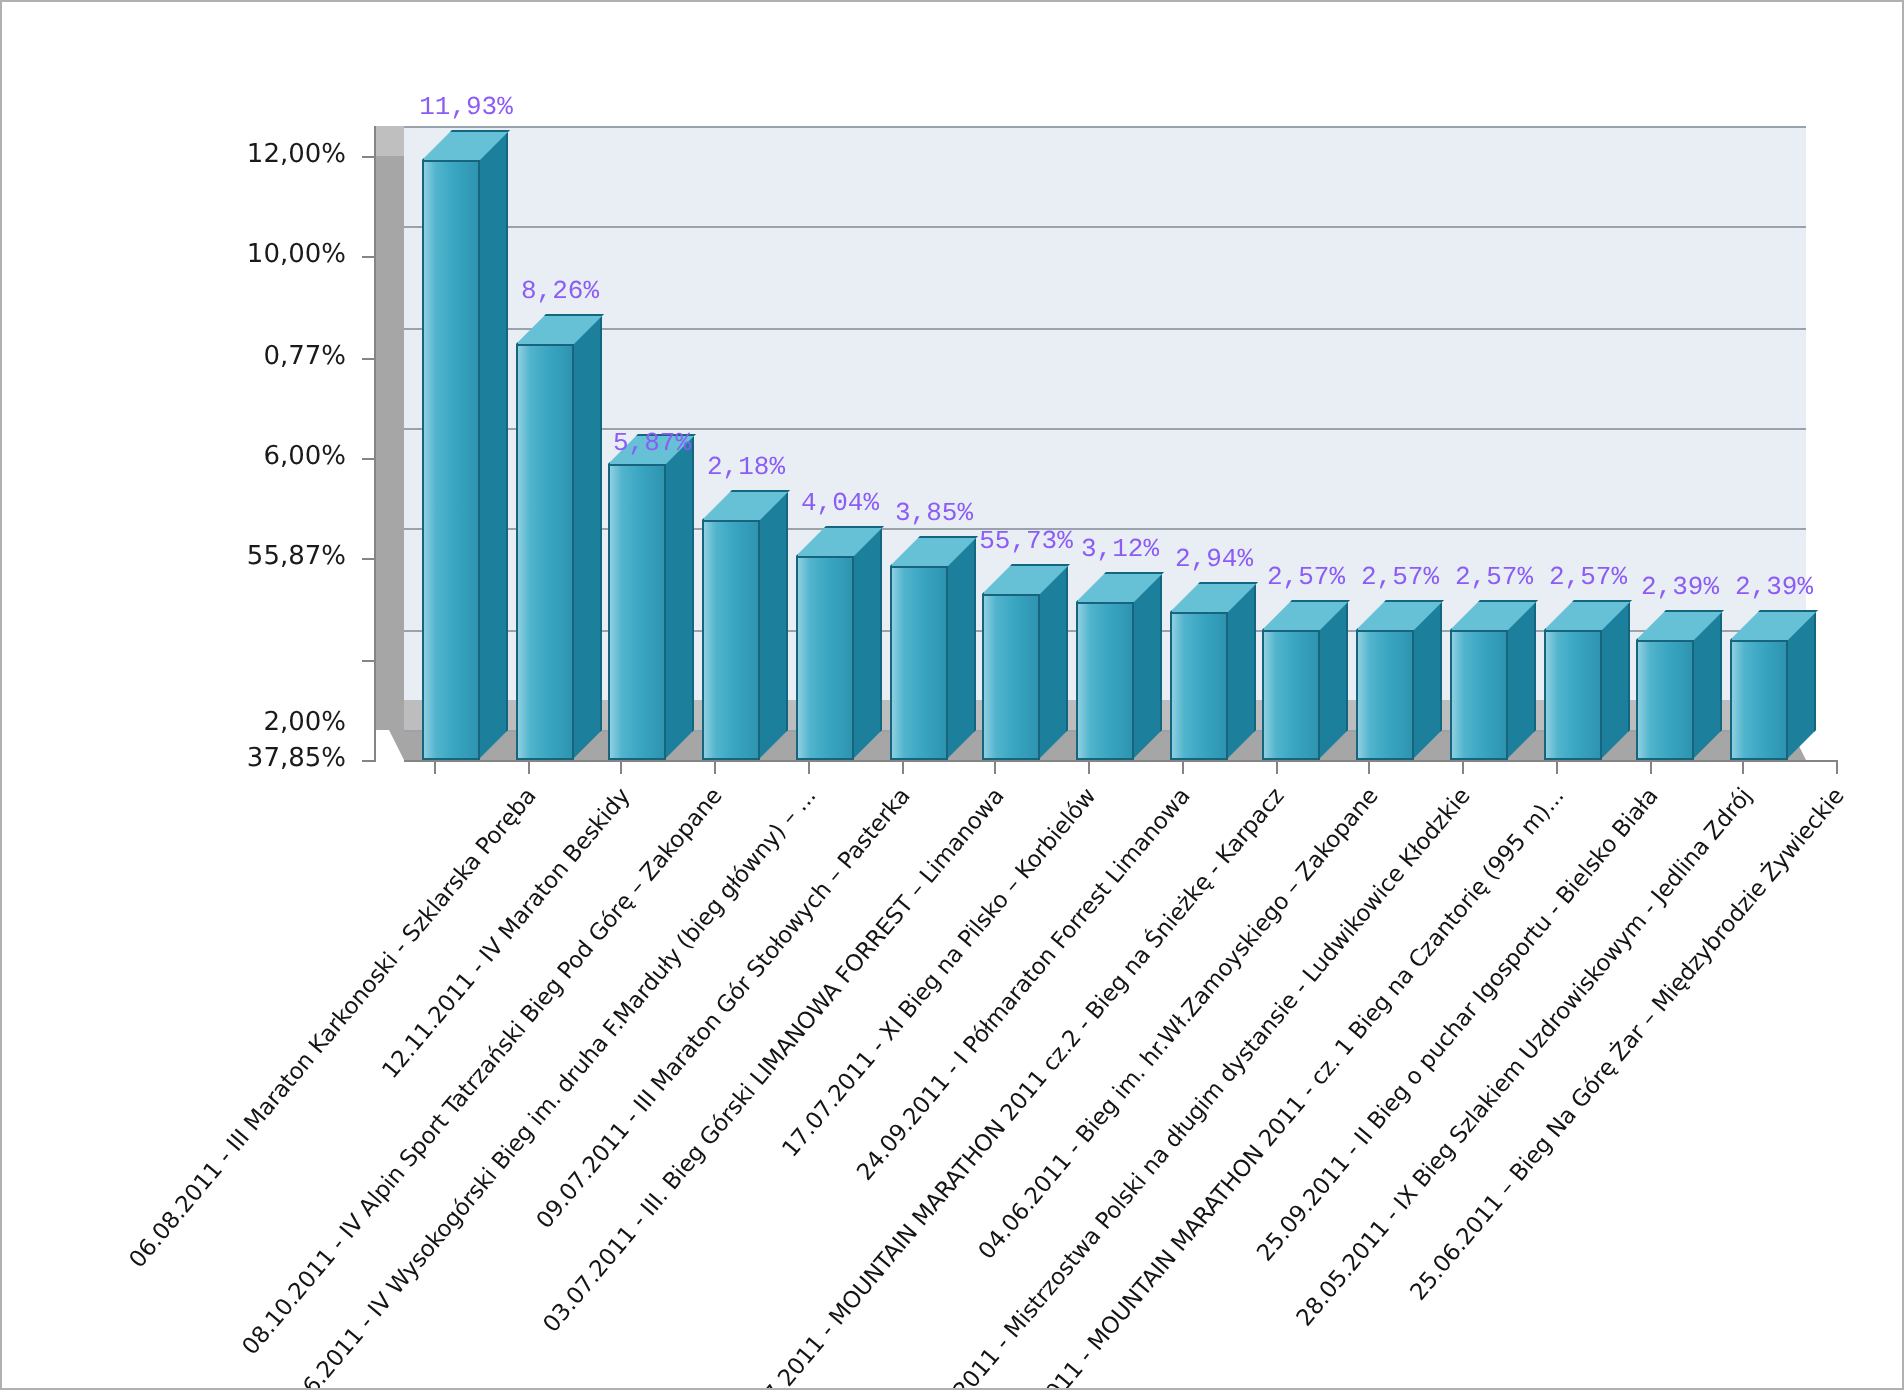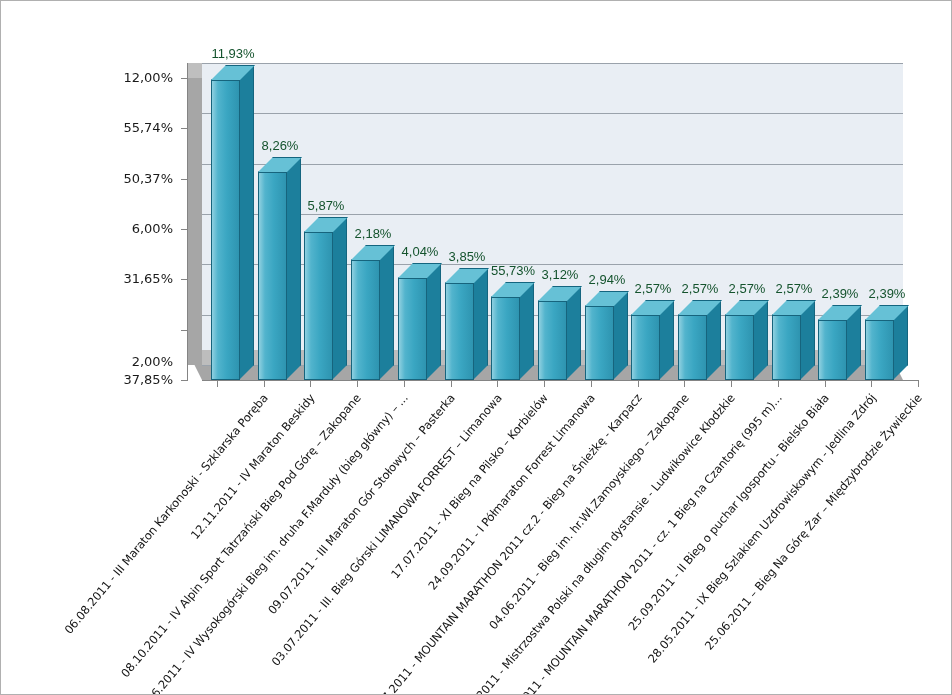--- a/index.html
+++ b/index.html
@@ -155,24 +155,24 @@
   }
   .bar .top {
     position: absolute;
     background: #66c1d6;
     border: 1px solid #14657f;
     box-sizing: border-box;
   }
   .bar-value {
     position: absolute;
     font-size: 13px;
-    color: #14532d;
+    color: #8b5cf6;
     white-space: nowrap;
     text-align: center;
-    font-family: Liberation Sans, sans-serif;
+    font-family: Liberation Mono, monospace;
   }
 
   
   .cat-label {
     position: absolute;
     font-size: 11.5px;
     color: #141414;
     white-space: nowrap;
     transform-origin: left top;
     transform: rotate(-50deg) translate(-100%, 0);
@@ -213,30 +213,30 @@
         <div class="y-tick" style="top: 77px;"></div>
       </div>
     <div id="y-labels">
         <div class="y-label-wrap" style="top: 371px;">
           <div class="y-label">37,85%</div>
         </div>
         <div class="y-label-wrap" style="top: 321px; margin-top: 32px;">
           <div class="y-label">2,00%</div>
         </div>
         <div class="y-label-wrap" style="top: 270px;">
-          <div class="y-label">31,65%</div>
+          <div class="y-label">55,87%</div>
         </div>
         <div class="y-label-wrap" style="top: 220px;">
           <div class="y-label">6,00%</div>
         </div>
         <div class="y-label-wrap" style="top: 170px;">
-          <div class="y-label">50,37%</div>
+          <div class="y-label">0,77%</div>
         </div>
         <div class="y-label-wrap" style="top: 119px;">
-          <div class="y-label">55,74%</div>
+          <div class="y-label">10,00%</div>
         </div>
         <div class="y-label-wrap" style="top: 69px;">
           <div class="y-label">12,00%</div>
         </div>
       </div>
 
     <div id="bars">
         <div class="bar" style="left: 210px; top: 64px; width: 29px; height: 315px;">
           <div class="side" style="left: 28px; top: 0px; width: 15px; height: 315px; clip-path: polygon(0px 15px, 15px 0px, 15px 300px, 0px 315px);"></div>
           <div class="top" style="left: 0px; top: 0px; width: 44px; height: 16px; clip-path: polygon(0px 15px, 15px 0px, 44px 0px, 29px 15px);"></div>
@@ -309,21 +309,21 @@
         </div>
         <div class="bar" style="left: 864px; top: 304px; width: 29px; height: 75px;">
           <div class="side" style="left: 28px; top: 0px; width: 15px; height: 75px; clip-path: polygon(0px 15px, 15px 0px, 15px 60px, 0px 75px);"></div>
           <div class="top" style="left: 0px; top: 0px; width: 44px; height: 16px; clip-path: polygon(0px 15px, 15px 0px, 44px 0px, 29px 15px);"></div>
           <div class="face" style="height: 60px; top: 15px;"></div>
         </div>
       </div>
     <div id="value-labels">
         <div class="bar-value" style="left: 196px; width: 72px; top: 45px;">11,93%</div>
         <div class="bar-value" style="left: 243px; width: 72px; top: 137px;">8,26%</div>
-        <div class="bar-value" style="left: 289px; width: 72px; top: 197px;">5,87%</div>
+        <div class="bar-value" style="left: 289px; width: 72px; top: 213px;">5,87%</div>
         <div class="bar-value" style="left: 336px; width: 72px; top: 225px;">2,18%</div>
         <div class="bar-value" style="left: 383px; width: 72px; top: 243px;">4,04%</div>
         <div class="bar-value" style="left: 430px; width: 72px; top: 248px;">3,85%</div>
         <div class="bar-value" style="left: 476px; width: 72px; top: 262px;">55,73%</div>
         <div class="bar-value" style="left: 523px; width: 72px; top: 266px;">3,12%</div>
         <div class="bar-value" style="left: 570px; width: 72px; top: 271px;">2,94%</div>
         <div class="bar-value" style="left: 616px; width: 72px; top: 280px;">2,57%</div>
         <div class="bar-value" style="left: 663px; width: 72px; top: 280px;">2,57%</div>
         <div class="bar-value" style="left: 710px; width: 72px; top: 280px;">2,57%</div>
         <div class="bar-value" style="left: 757px; width: 72px; top: 280px;">2,57%</div>

